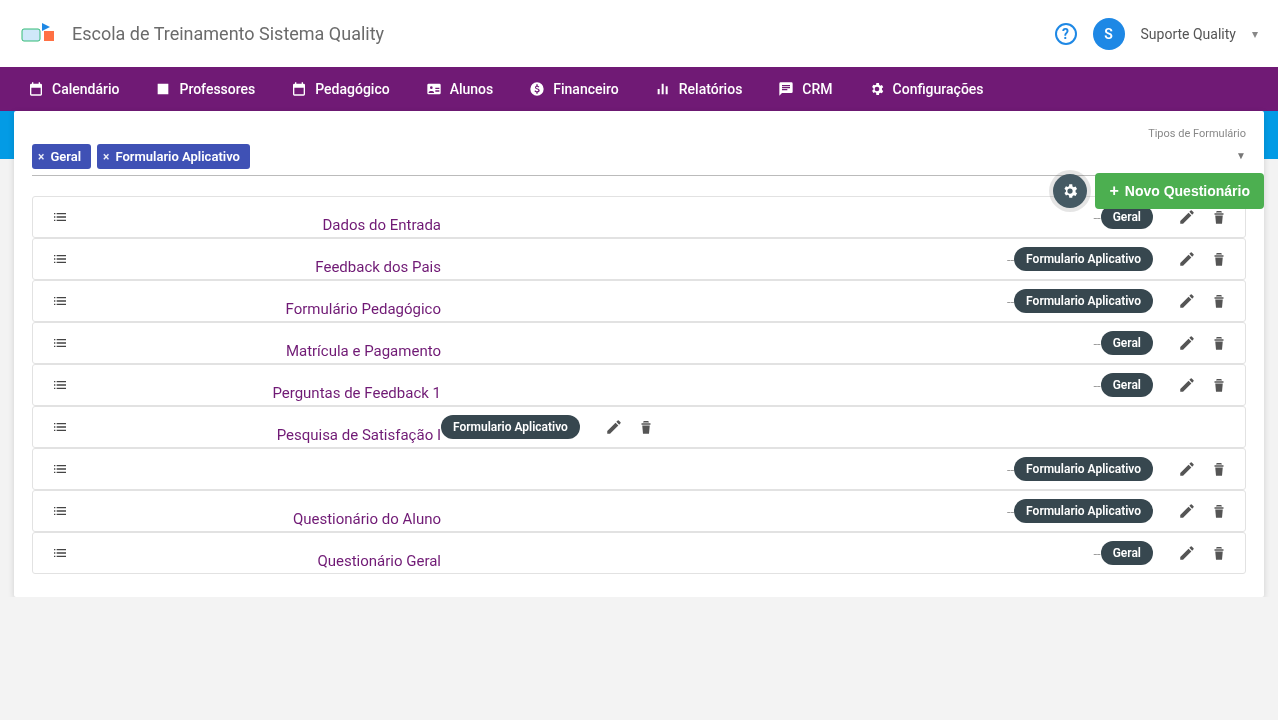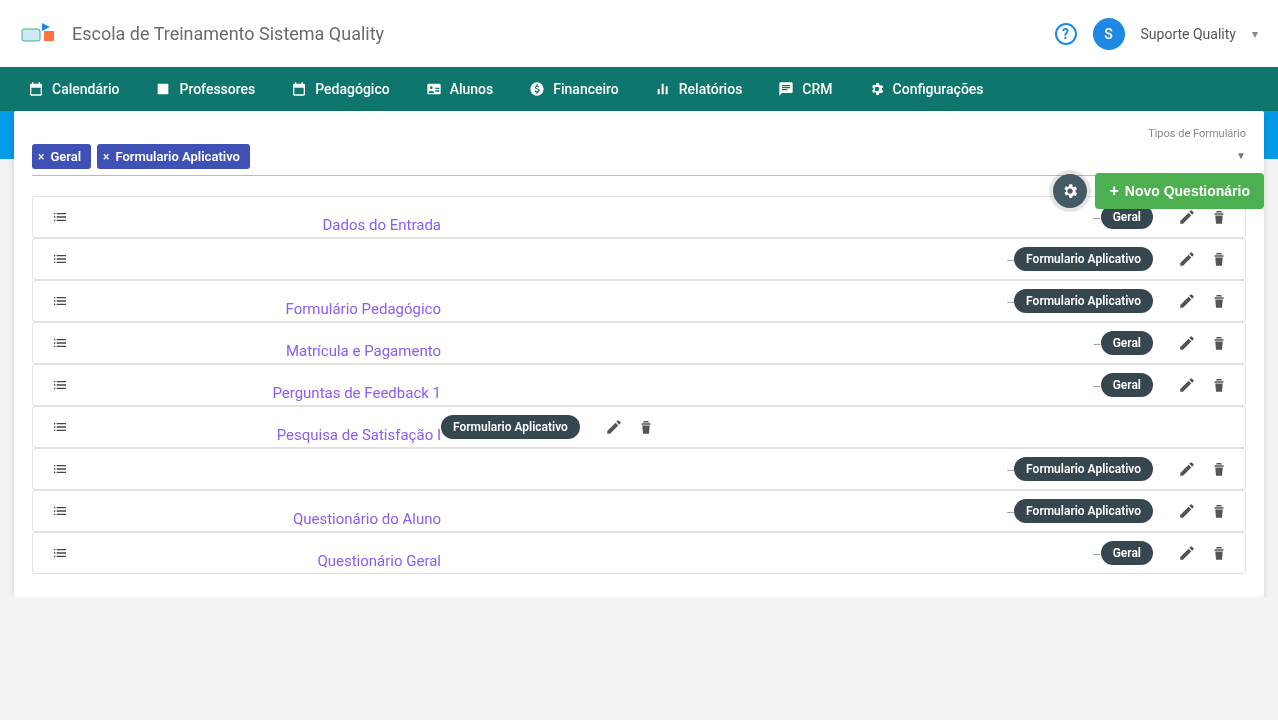--- a/index.html
+++ b/index.html
@@ -8,21 +8,21 @@
 .header { background: #fff; display: flex; align-items: center; padding: 10px 20px; height: 67px; }
 .logo { width: 40px; height: 30px; display:flex; align-items:center; justify-content:center; margin-right: 12px; position:relative; }
 .logo svg { width:40px; height:30px; }
 .title { font-size: 18px; color: #6b6b6b; flex: 1; }
 .header-right { display: flex; align-items: center; gap: 16px; }
 .help-icon { width: 22px; height: 22px; border: 2px solid #1e88e5; border-radius: 50%; color: #1e88e5; display: flex; align-items: center; justify-content: center; font-size: 14px; font-weight: bold; cursor: pointer; }
 .avatar { width: 32px; height: 32px; border-radius: 50%; background: #1e88e5; color: #fff; display: flex; align-items: center; justify-content: center; font-weight: 600; }
 .user-name { color: #555; font-size: 14px; }
 .chev { color: #888; font-size: 12px; }
 
-.nav { background: #0f766e; display: flex; padding: 0 10px; height: 44px; align-items: center; }
+.nav { background: #701a75; display: flex; padding: 0 10px; height: 44px; align-items: center; }
 .nav-item { display: flex; align-items: center; gap: 8px; color: #fff; padding: 0 18px; font-size: 14px; font-weight: 500; cursor: pointer; height: 100%; }
 .nav-icon { width: 16px; height: 16px; display:flex; align-items:center; justify-content:center; }
 .nav-icon svg { fill:#fff; width:16px; height:16px; }
 
 .subheader { background: #039be5; display:flex; align-items:center; padding: 0 20px; height: 48px; color:#fff; gap:10px; }
 .subheader-icon { width:20px; height:20px; display:flex; align-items:center; justify-content:center; }
 .subheader-icon svg { fill:#fff; width:20px; height:20px; }
 .subheader-title { font-weight:600; font-size:14px; }
 
 .content-wrap { position: relative; padding: 0 14px; margin-top: -104px; text-align: right; }
@@ -39,21 +39,21 @@
 .filter-row { display:flex; align-items:center; gap:6px; border-bottom: 1px solid #bbb; padding-bottom: 6px; position:relative; }
 .chip { background: #3f51b5; color:#fff; border-radius: 3px; padding: 5px 10px 5px 6px; font-size: 13px; font-weight:600; display:flex; align-items:center; gap:6px; }
 .chip .x { font-size:12px; cursor:pointer; opacity:0.9; }
 .dropdown-caret { position:absolute; right:0; top:6px; color:#777; font-size:10px; cursor:pointer; }
 
 .list { margin-top: 20px; }
 .row { display:flex; align-items:center; border: 1px solid #e2e2e2; border-radius: 3px; height: 42px; padding: 0 14px 0 18px; margin-bottom: -1px; background:#fff; }
 .list .row + .row { margin-top: 1px; }
 .row .drag-icon { width:18px; display:flex; align-items:center; justify-content:center; color:#444; margin-right: 12px; }
 .drag-icon svg { width:16px; height:16px; fill:#444; }
-.row .name { flex: 0 0 360px; color:#8b5cf6; font-size:15px;margin-top:16px; }
+.row .name { flex: 0 0 360px; color:#701a75; font-size:15px;margin-top:16px; }
 .row .desc { flex:1; color:#999; font-size:13px; }
 .row .tag { background:#37474f; color:#fff; border-radius: 14px; padding: 5px 12px; font-size:12px; font-weight:600; margin-right: 14px; white-space:nowrap; }
 .row .action { width:24px; height:24px; display:flex; align-items:center; justify-content:center; cursor:pointer; color:#555; margin-left: 8px; }
 .row .action svg { width:18px; height:18px; fill:#555; }
 </style>
 </head>
 <body>
 
 <div class="header">
   <div class="logo">
@@ -195,20 +195,21 @@
                 <path d="M6 7h12v2H6zm1 3h10l-1 11H8zM9 4h6l1 2H8z"></path>
               </svg>
             </span>
           </div>
           <div class="row">
             <span class="drag-icon">
               <svg viewBox="0 0 24 24">
                 <path d="M3 6h2v2H3zm4 0h14v2H7zM3 11h2v2H3zm4 0h14v2H7zM3 16h2v2H3zm4 0h14v2H7z"></path>
               </svg>
             </span>
+            <span class="name">Feedback dos Pais</span>
             <span class="desc">--</span>
             <span class="tag">Formulario Aplicativo</span>
             <span class="action">
               <svg viewBox="0 0 24 24">
                 <path d="M3 17.25V21h3.75L17.8 9.94l-3.75-3.75L3 17.25zM20.7 7.04a1 1 0 000-1.41l-2.34-2.34a1 1 0 00-1.41 0L15.13 5.1l3.75 3.75 1.82-1.81z"></path>
               </svg>
             </span>
             <span class="action">
               <svg viewBox="0 0 24 24">
                 <path d="M6 7h12v2H6zm1 3h10l-1 11H8zM9 4h6l1 2H8z"></path>

